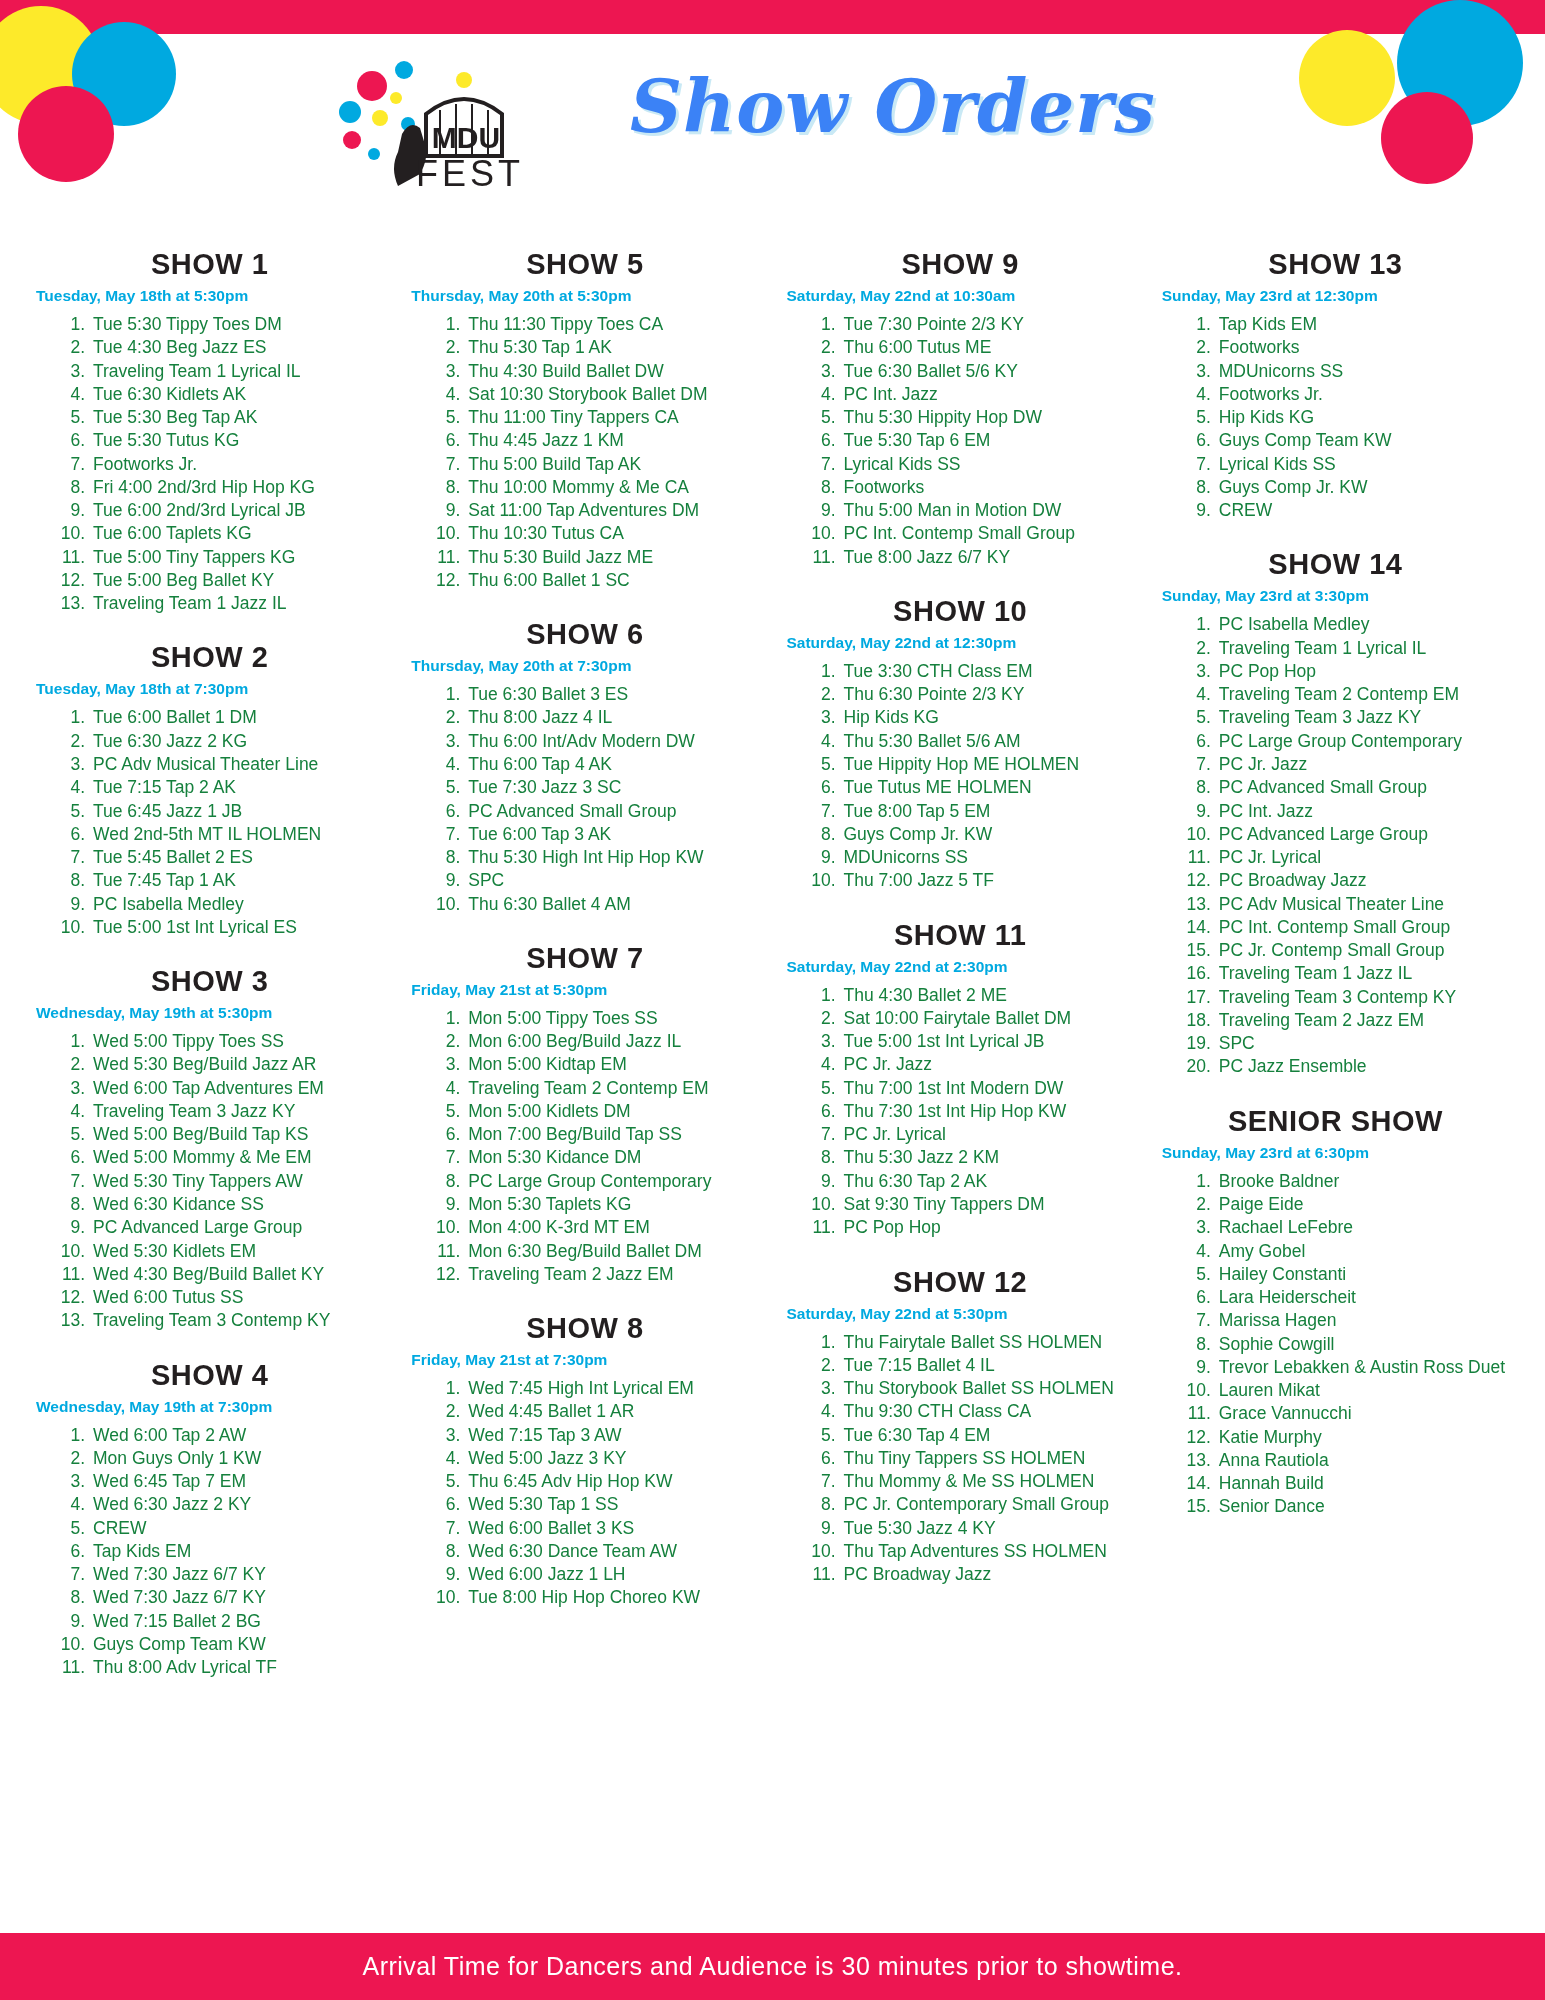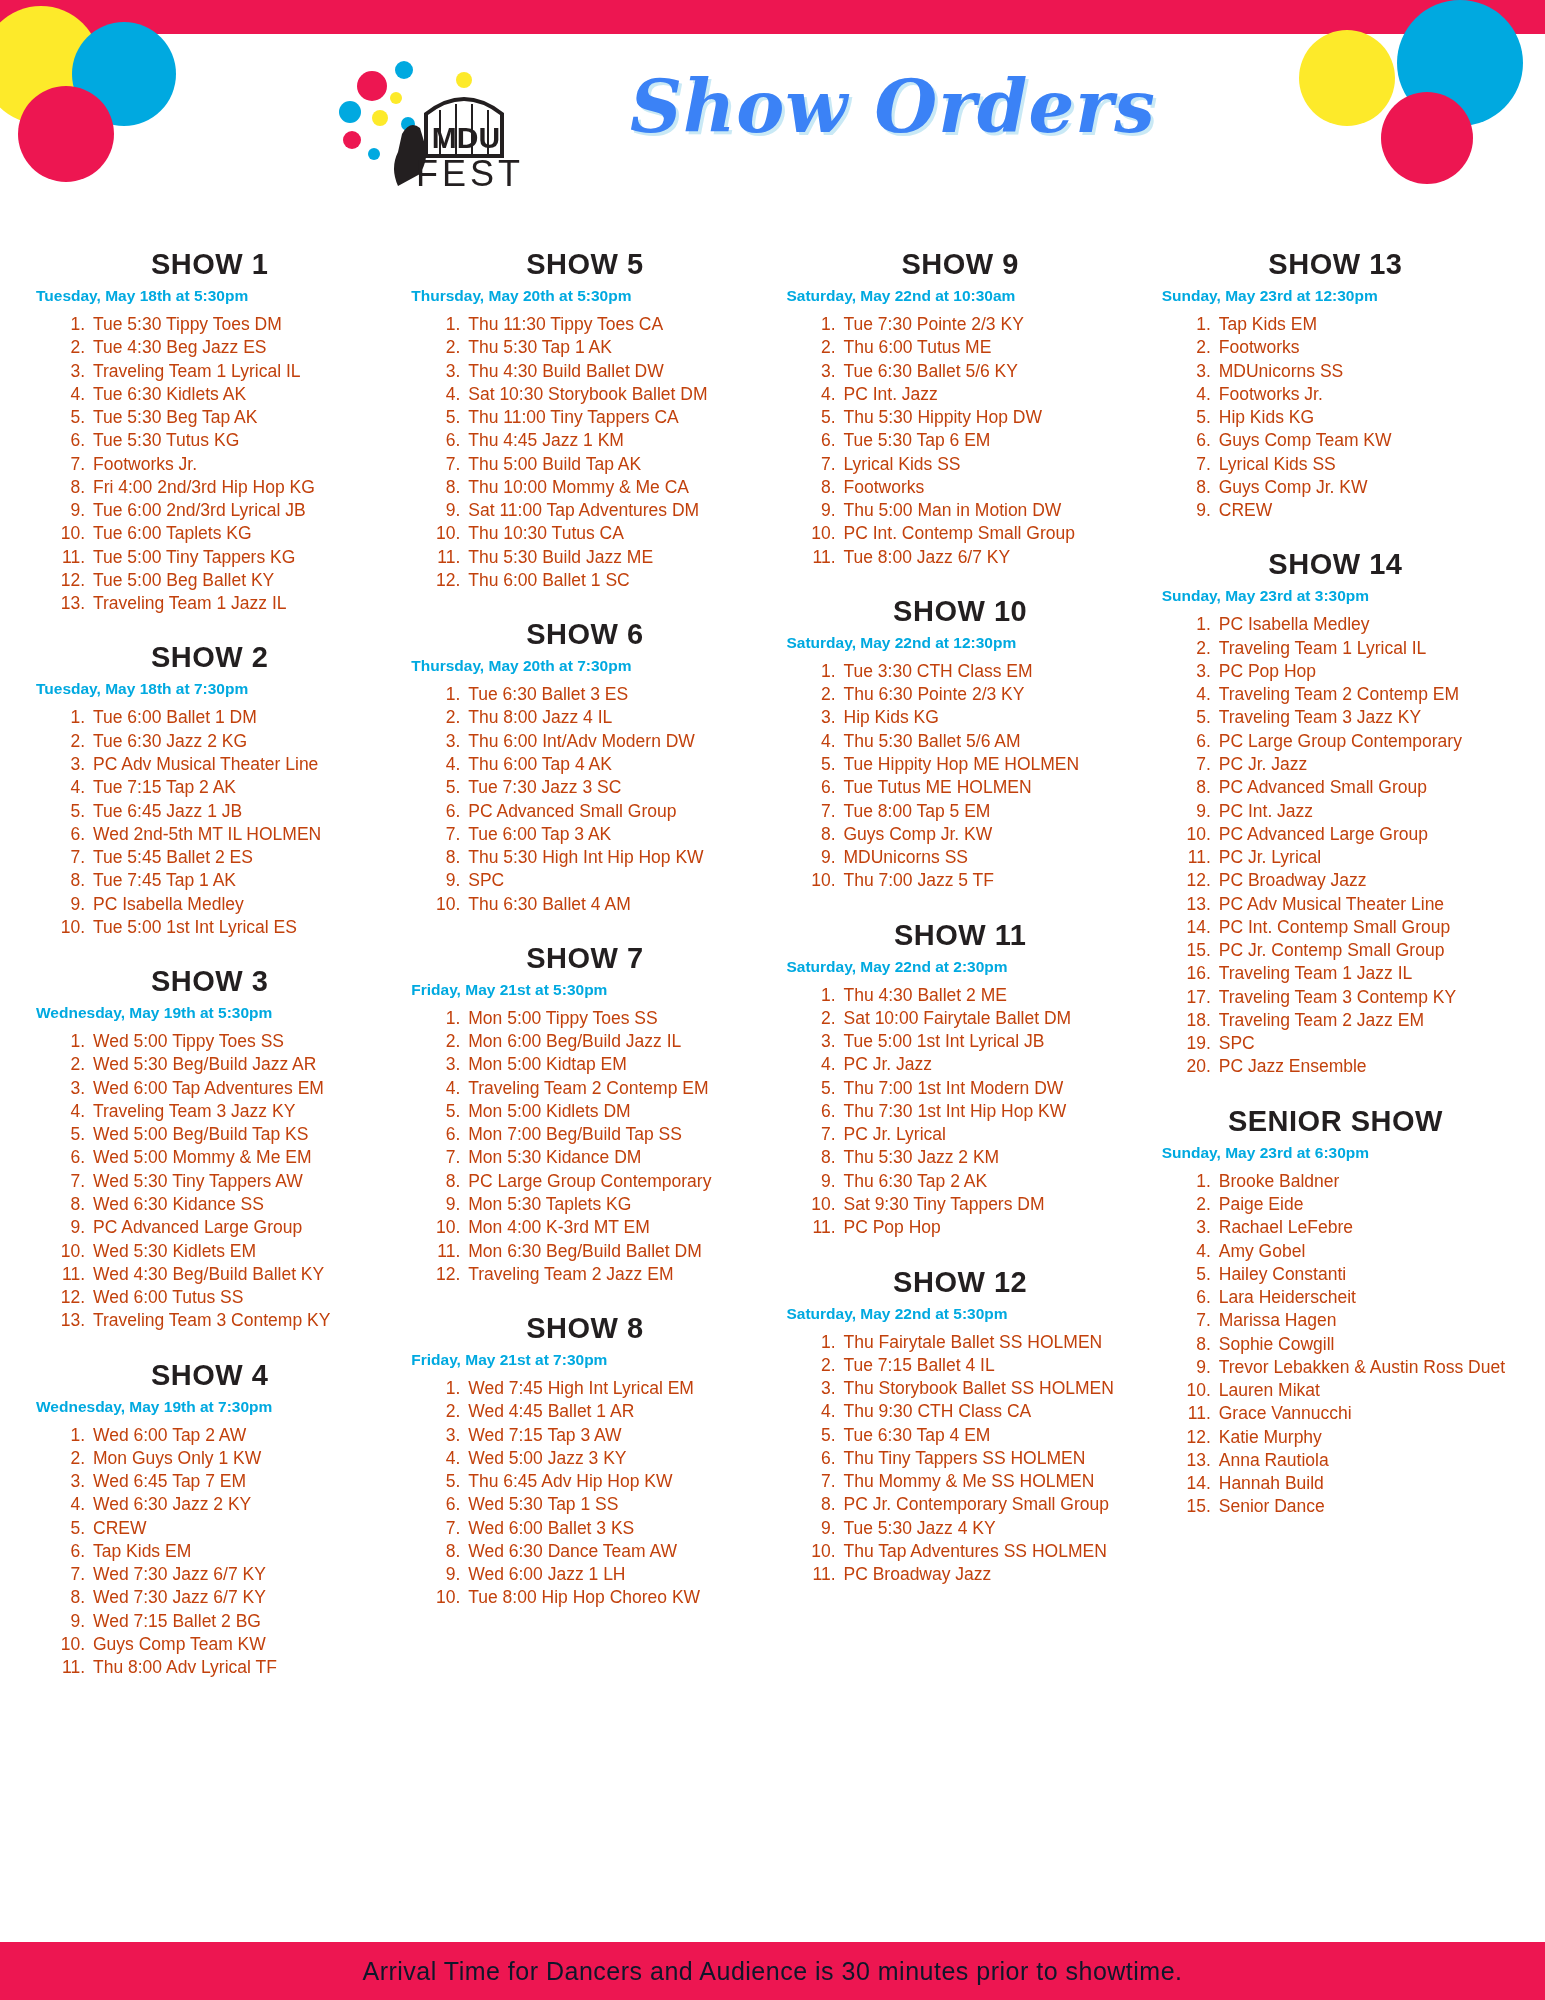--- a/index.html
+++ b/index.html
@@ -92,35 +92,35 @@
     font-size: 15.5px;
     font-weight: bold;
     color: #00a9e0;
     margin: 0 0 8px 0;
   }
   ol.show-list {
     margin: 0;
     padding-left: 54px;
     font-size: 17.5px;
     line-height: 1.33;
-    color: #c2410c;
+    color: #15803d;
   }
   ol.show-list li {
     padding-left: 3px;
     margin: 0;
   }
 
   
   .footer-bar {
     position: absolute;
     bottom: 0; left: 0;
     width: 1545px;
-    height: 58px;
+    height: 67px;
     background: #ed1651;
-    color: #0f172a;
+    color: #ffffff;
     display: flex;
     align-items: center;
     justify-content: center;
     font-size: 25px;
     letter-spacing: 0.5px;
   }
 </style>
 </head>
 <body>
 

